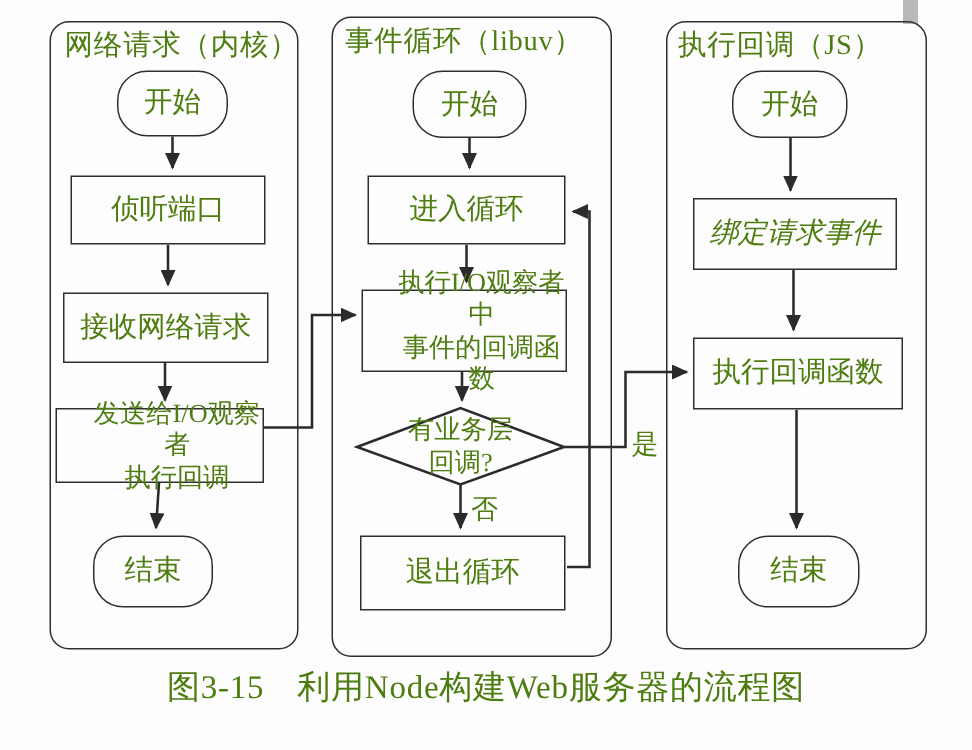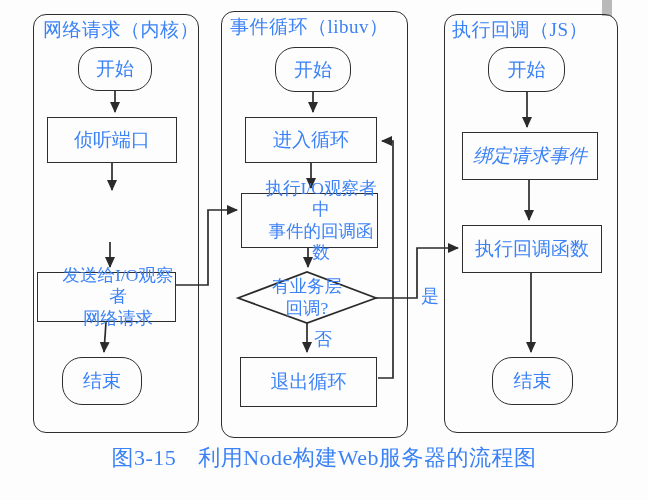--- a/index.html
+++ b/index.html
@@ -2,21 +2,21 @@
 <html><head>
 <meta charset="utf-8">
 <style>
   html, body { margin: 0; padding: 0; background: #ffffff; }
   .canvas {
     position: relative;
     width: 648px;
     height: 500px;
     background: #fdfdfd;
     font-family: "Liberation Serif", "DejaVu Serif", serif;
-    color: #3b82f6;
+    color: #4d7c0f;
     overflow: hidden;
   }
   .panel {
     position: absolute;
     border: 1.6px solid #2e2e2e;
     border-radius: 13px;
     background: transparent;
   }
   .panel-title {
     position: absolute;
@@ -113,22 +113,23 @@
       <path d="M527,92 L527,127" marker-end="url(#arrow)"></path>
       <path d="M529,180 L529,220" marker-end="url(#arrow)"></path>
       <path d="M531,273 L531,352" marker-end="url(#arrow)"></path>
 
       <polygon points="238,298 307,272 376,298 307,323" fill="#fdfdfd"></polygon>
     </g>
   </svg>
 
   <div class="node stadium" style="left:78px; top:47px; width:74px; height:44px;">开始</div>
   <div class="node" style="left:47px; top:117px; width:130px; height:46px;">侦听端口</div>
+  <div class="node" style="left:42px; top:195px; width:137px; height:47px;">接收网络请求</div>
   <div class="node small" style="left:37px; top:272px; width:139px; height:50px;">发送给I/O观察者
-网络请求</div>
+执行回调</div>
   <div class="node stadium" style="left:62px; top:357px; width:80px; height:48px;">结束</div>
 
   <div class="node stadium" style="left:275px; top:47px; width:76px; height:45px;">开始</div>
   <div class="node" style="left:245px; top:117px; width:132px; height:46px;">进入循环</div>
   <div class="node small" style="left:241px; top:193px; width:137px; height:55px;">执行I/O观察者中
 事件的回调函数</div>
   <div class="diamond-label" style="left:250px; top:276px; width:114px; height:44px;">有业务层
 回调?</div>
   <div class="node" style="left:240px; top:357px; width:137px; height:50px;">退出循环</div>
 

